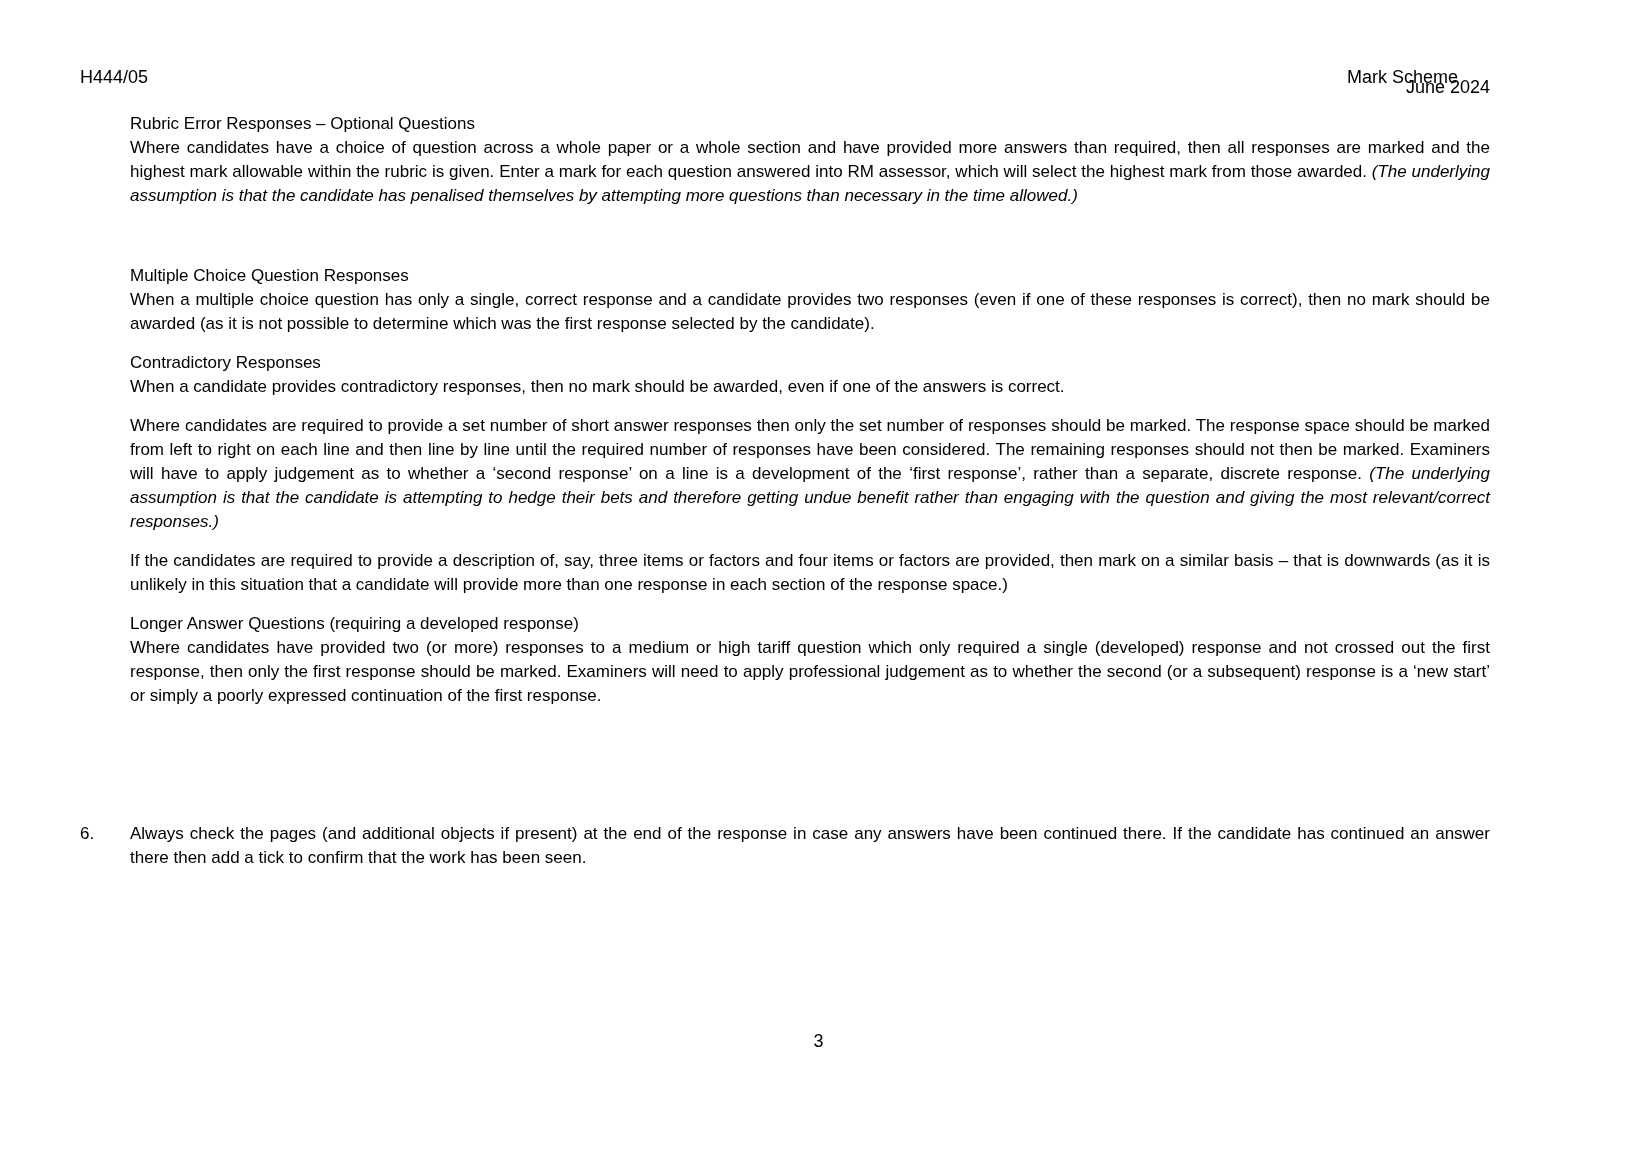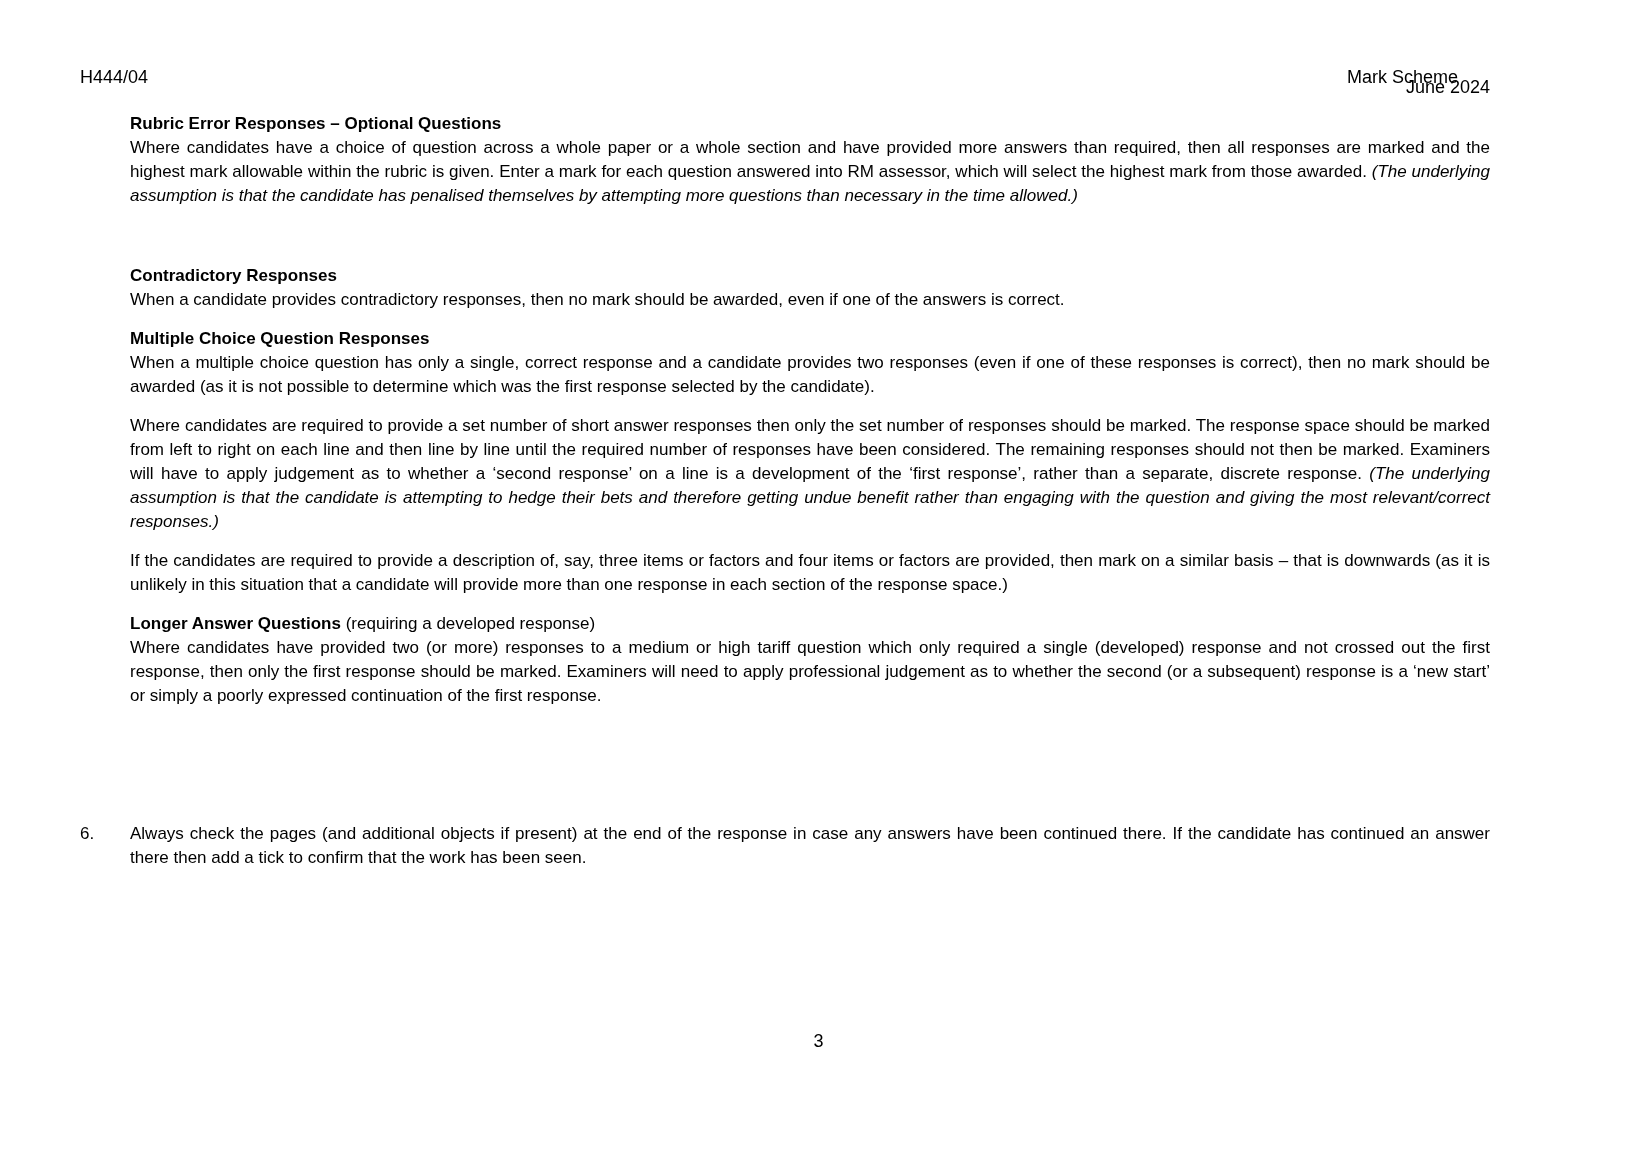--- a/index.html
+++ b/index.html
@@ -40,21 +40,21 @@
   .section p { margin: 0; }
   .heading {
     font-size: 17px;
     line-height: 24px;
   }
   .body-text {
     font-size: 17px;
     line-height: 24px;
     text-align: justify;
   }
-  .run-bold   { font-weight: bold; }
+  .run-bold   { font-weight: normal; }
   .run-italic { font-style: italic; }
   .run-normal { font-weight: normal; font-style: normal; margin-top: 48px; }
 
   .list-item {
     position: absolute;
     top: 822px;
     left: 80px;
     width: 1410px;
     font-size: 17px;
     line-height: 24px;
@@ -79,37 +79,37 @@
     font-size: 18px;
     line-height: 22px;
   }
 </style>
 </head>
 <body>
 
 <div class="page">
 
   <div class="page-header">
-    <span class="hdr-left">H444/04</span>
+    <span class="hdr-left">H444/05</span>
     <span class="hdr-center">Mark Scheme</span>
     <span class="hdr-right">June 2024</span>
   </div>
 
   <div class="content" id="sections">
       <div class="section">
         <p class="heading"><span class="run-bold">Rubric Error Responses – Optional Questions</span></p>
         <p class="body-text"><span class="run-normal">Where candidates have a choice of question across a whole paper or a whole section and have provided more answers than required, then all responses are marked and the highest mark allowable within the rubric is given. Enter a mark for each question answered into RM assessor, which will select the highest mark from those awarded. </span><span class="run-italic">(The underlying assumption is that the candidate has penalised themselves by attempting more questions than necessary in the time allowed.)</span></p>
       </div>
       <div class="section">
+        <p class="heading"><span class="run-bold">Multiple Choice Question Responses</span></p>
+        <p class="body-text"><span class="run-normal">When a multiple choice question has only a single, correct response and a candidate provides two responses (even if one of these responses is correct), then no mark should be awarded (as it is not possible to determine which was the first response selected by the candidate).</span></p>
+      </div>
+      <div class="section">
         <p class="heading"><span class="run-bold">Contradictory Responses</span></p>
         <p class="body-text"><span class="run-normal">When a candidate provides contradictory responses, then no mark should be awarded, even if one of the answers is correct.</span></p>
-      </div>
-      <div class="section">
-        <p class="heading"><span class="run-bold">Multiple Choice Question Responses</span></p>
-        <p class="body-text"><span class="run-normal">When a multiple choice question has only a single, correct response and a candidate provides two responses (even if one of these responses is correct), then no mark should be awarded (as it is not possible to determine which was the first response selected by the candidate).</span></p>
       </div>
       <div class="section">
         <p class="body-text"><span class="run-normal">Where candidates are required to provide a set number of short answer responses then only the set number of responses should be marked. The response space should be marked from left to right on each line and then line by line until the required number of responses have been considered. The remaining responses should not then be marked. Examiners will have to apply judgement as to whether a ‘second response’ on a line is a development of the ‘first response’, rather than a separate, discrete response.  </span><span class="run-italic">(The underlying assumption is that the candidate is attempting to hedge their bets and therefore getting undue benefit rather than engaging with the question and giving the most relevant/correct responses.)</span></p>
       </div>
       <div class="section">
         <p class="body-text"><span class="run-normal">If the candidates are required to provide a description of, say, three items or factors and four items or factors are provided, then mark on a similar basis – that is downwards (as it is unlikely in this situation that a candidate will provide more than one response in each section of the response space.)</span></p>
       </div>
       <div class="section">
         <p class="heading"><span class="run-bold">Longer Answer Questions</span><span class="run-normal"> (requiring a developed response)</span></p>
         <p class="body-text"><span class="run-normal">Where candidates have provided two (or more) responses to a medium or high tariff question which only required a single (developed) response and not crossed out the first response, then only the first response should be marked. Examiners will need to apply professional judgement as to whether the second (or a subsequent) response is a ‘new start’ or simply a poorly expressed continuation of the first response.</span></p>

